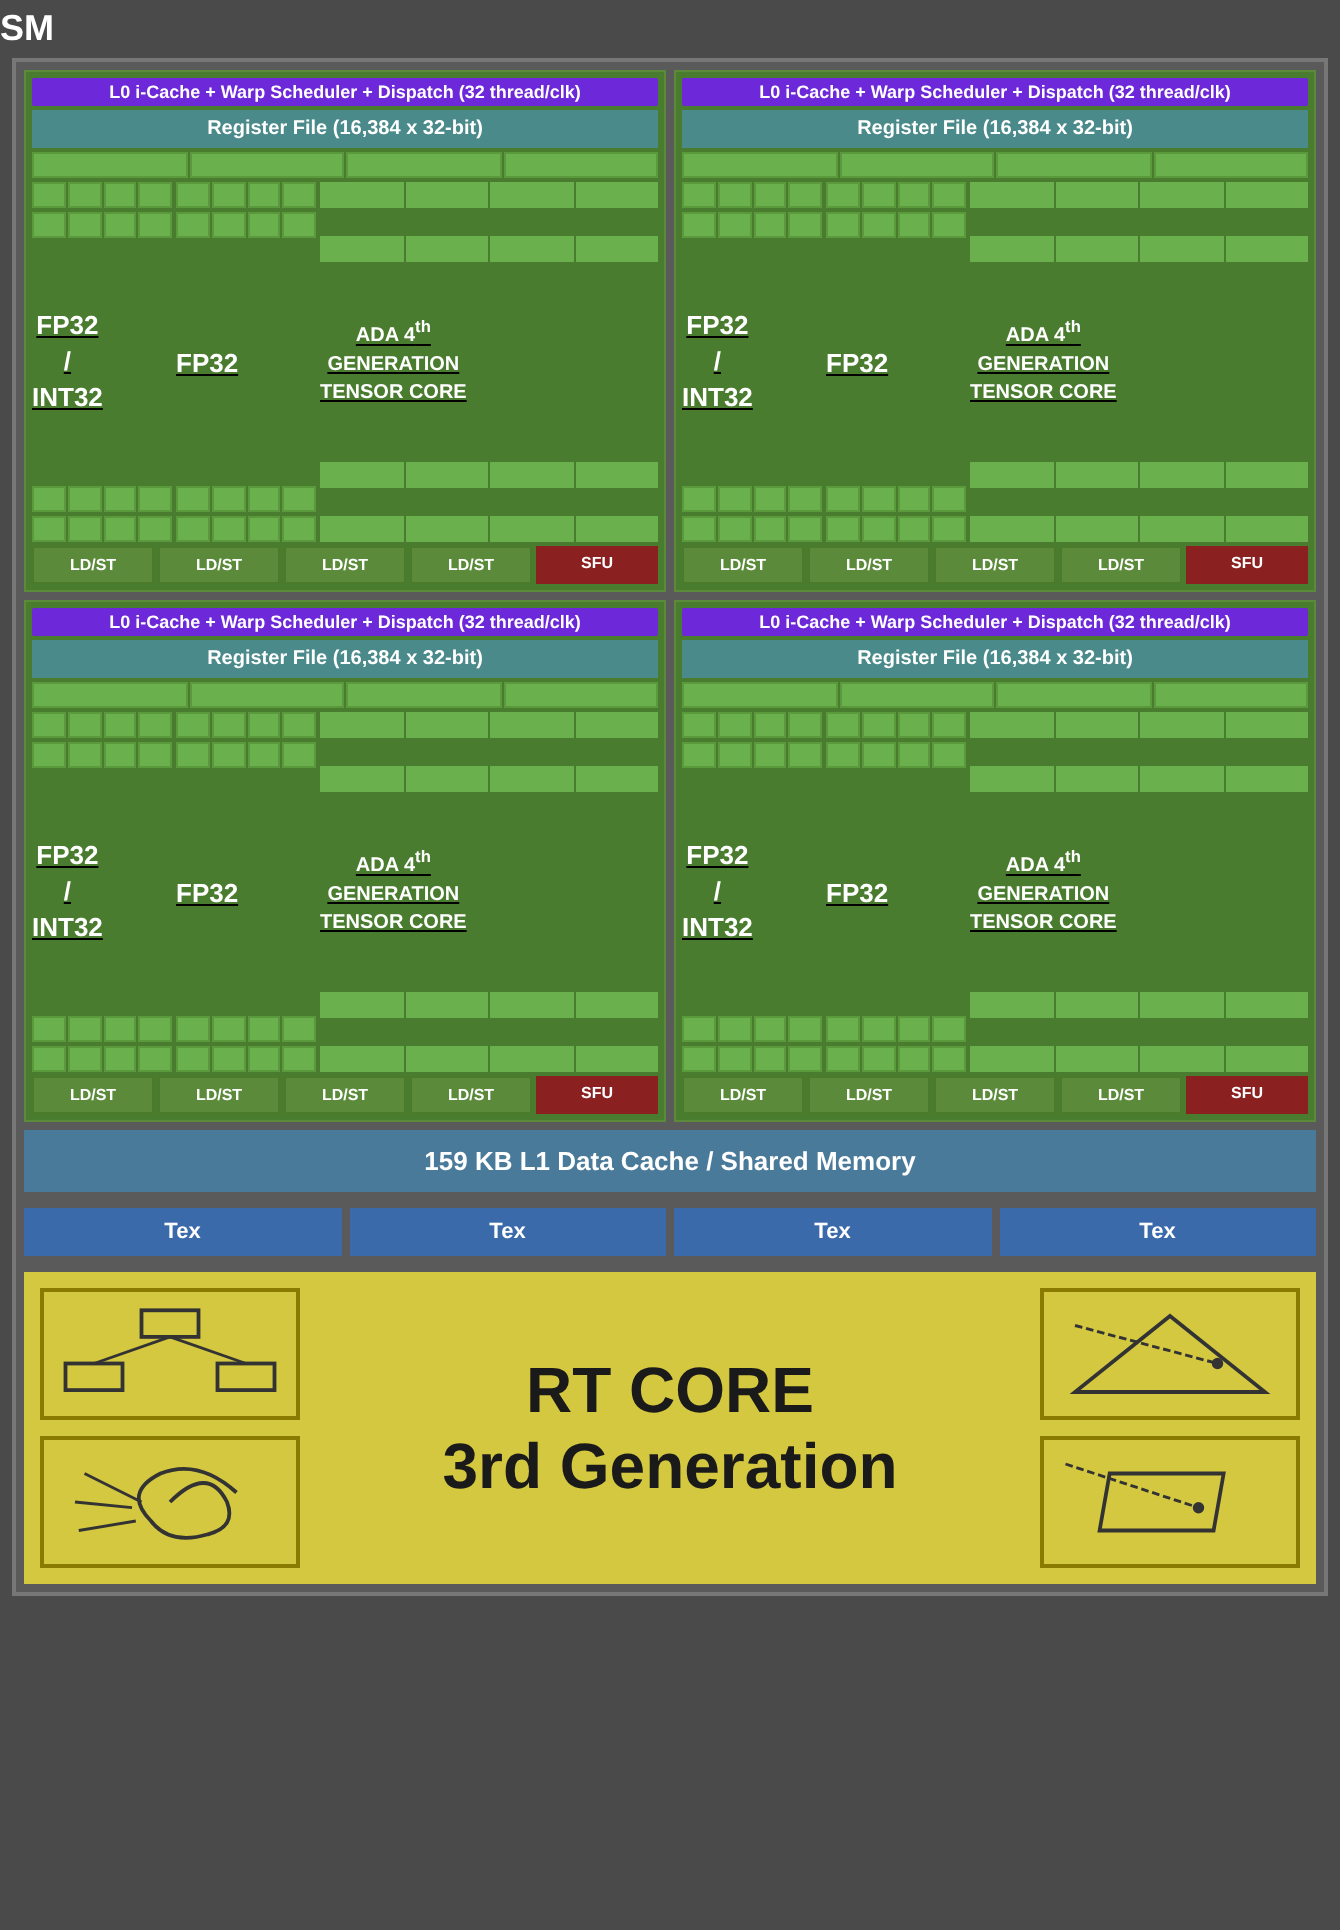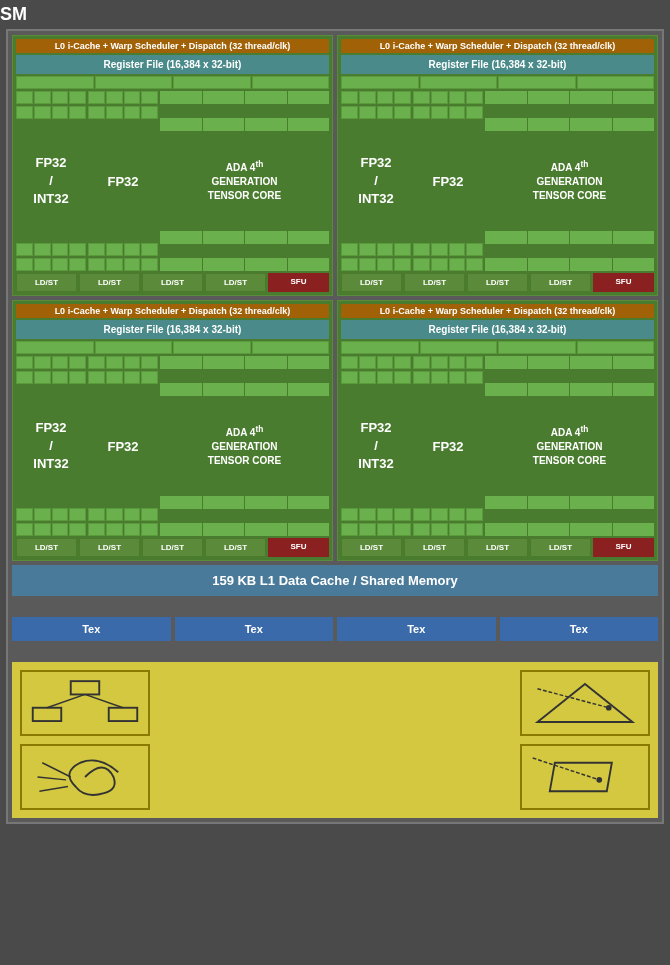--- a/index.html
+++ b/index.html
@@ -30,21 +30,21 @@
     }
     .quadrant {
       background: #4a7c2f;
       border: 1px solid #5a8a3a;
       padding: 3px;
       display: flex;
       flex-direction: column;
       gap: 2px;
     }
     .l0-header {
-      background: #a16207;
+      background: #6d28d9;
       color: white;
       font-size: 9px;
       font-weight: bold;
       text-align: center;
       padding: 2px 4px;
       border-radius: 1px;
     }
     .register-file {
       background: #4a8a8a;
       color: white;
@@ -81,21 +81,21 @@
       font-size: 13px;
       font-weight: bold;
       text-align: center;
       padding: 8px 4px;
       margin: 4px 0 0 0;
     }
     .tex-row {
       display: grid;
       grid-template-columns: repeat(4, 1fr);
       gap: 4px;
-      margin: 21px 0;
+      margin: 8px 0;
     }
     .tex-cell {
       background: #3a6aaa;
       color: white;
       font-size: 11px;
       font-weight: bold;
       text-align: center;
       padding: 6px 2px;
     }
     .rt-core-section {
@@ -169,23 +169,24 @@
       gap: 1px;
     }
     .grid-top-cell {
       background: #6ab04c;
       height: 13px;
       border: 1px solid #5a9a3c;
     }
     .center-label-area {
       display: flex;
       align-items: center;
-      justify-content: center;
+      justify-content: flex-start;
       flex: 1;
       background: #4a7c2f;
+      text-decoration: underline;
     }
     .ada-grid-top {
       display: grid;
       grid-template-columns: repeat(4, 1fr);
       gap: 1px;
     }
     .ada-grid-top-cell {
       background: #6ab04c;
       height: 13px;
     }
@@ -653,20 +654,24 @@
       <div class="rt-icon-box">
         <svg viewBox="0 0 120 50">
           <path d="M60,25 Q80,5 90,25 Q95,38 80,42 Q60,48 50,35 Q35,20 55,10 Q75,2 95,20" fill="none" stroke="#333" stroke-width="2"></path>
           <line x1="15" y1="10" x2="45" y2="25" stroke="#333" stroke-width="1.5"></line>
           <line x1="10" y1="25" x2="40" y2="28" stroke="#333" stroke-width="1.5"></line>
           <line x1="12" y1="40" x2="42" y2="35" stroke="#333" stroke-width="1.5"></line>
         </svg>
       </div>
     </div>
 
+    <div class="rt-core-label">
+      <div>RT CORE</div>
+      <div>3rd Generation</div>
+    </div>
 
     <div class="rt-icon-right">
       <div class="rt-icon-box">
         <svg viewBox="0 0 120 50">
           <polygon points="60,5 110,45 10,45" fill="none" stroke="#333" stroke-width="2"></polygon>
           <line x1="10" y1="10" x2="85" y2="30" stroke="#333" stroke-width="1.5" stroke-dasharray="4,2"></line>
           <circle cx="85" cy="30" r="3" fill="#333"></circle>
         </svg>
       </div>
       <div class="rt-icon-box">

